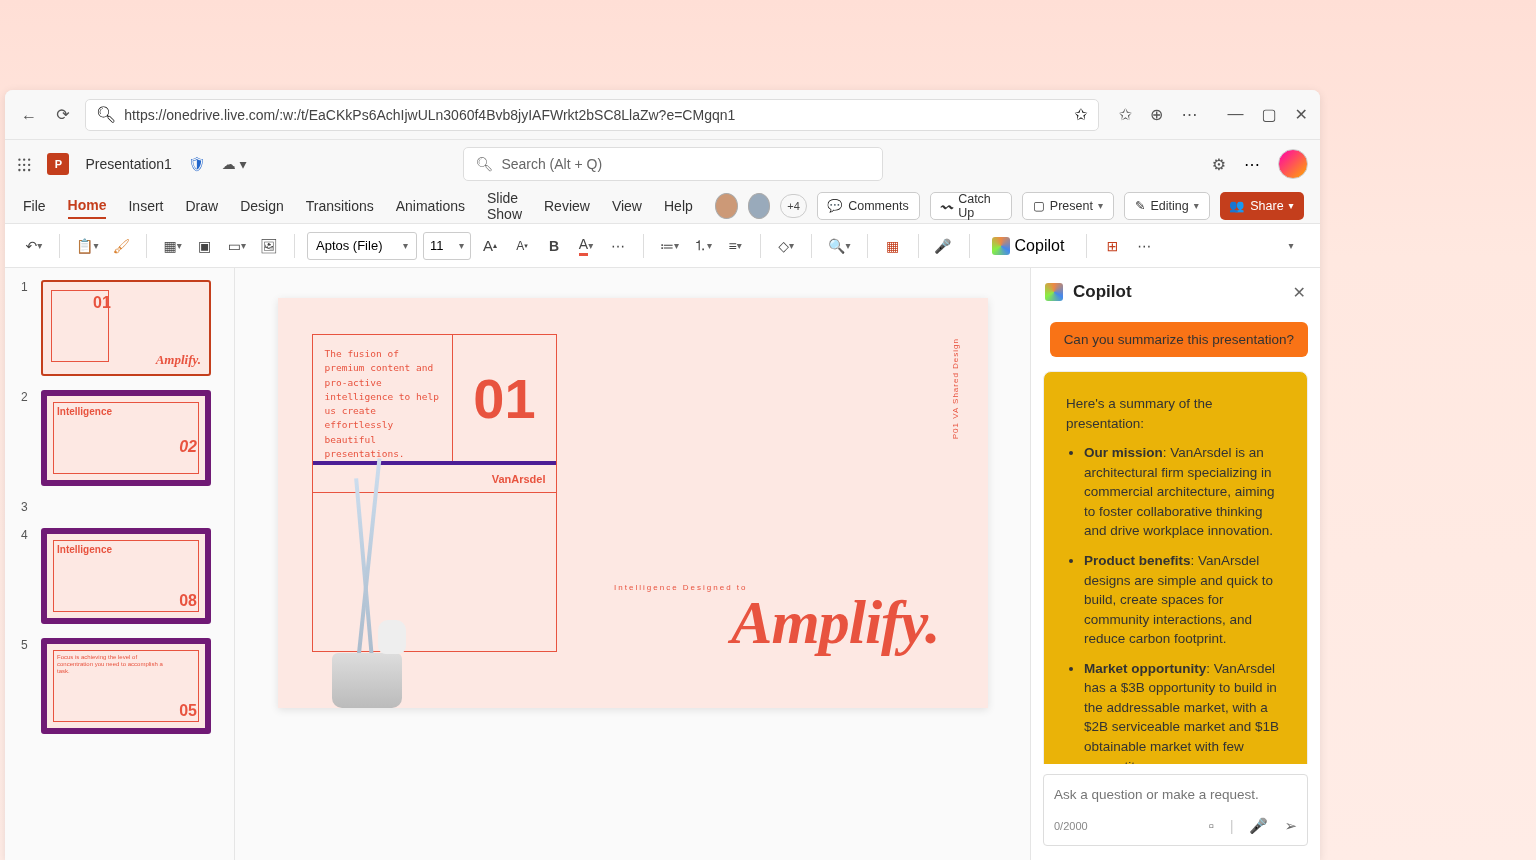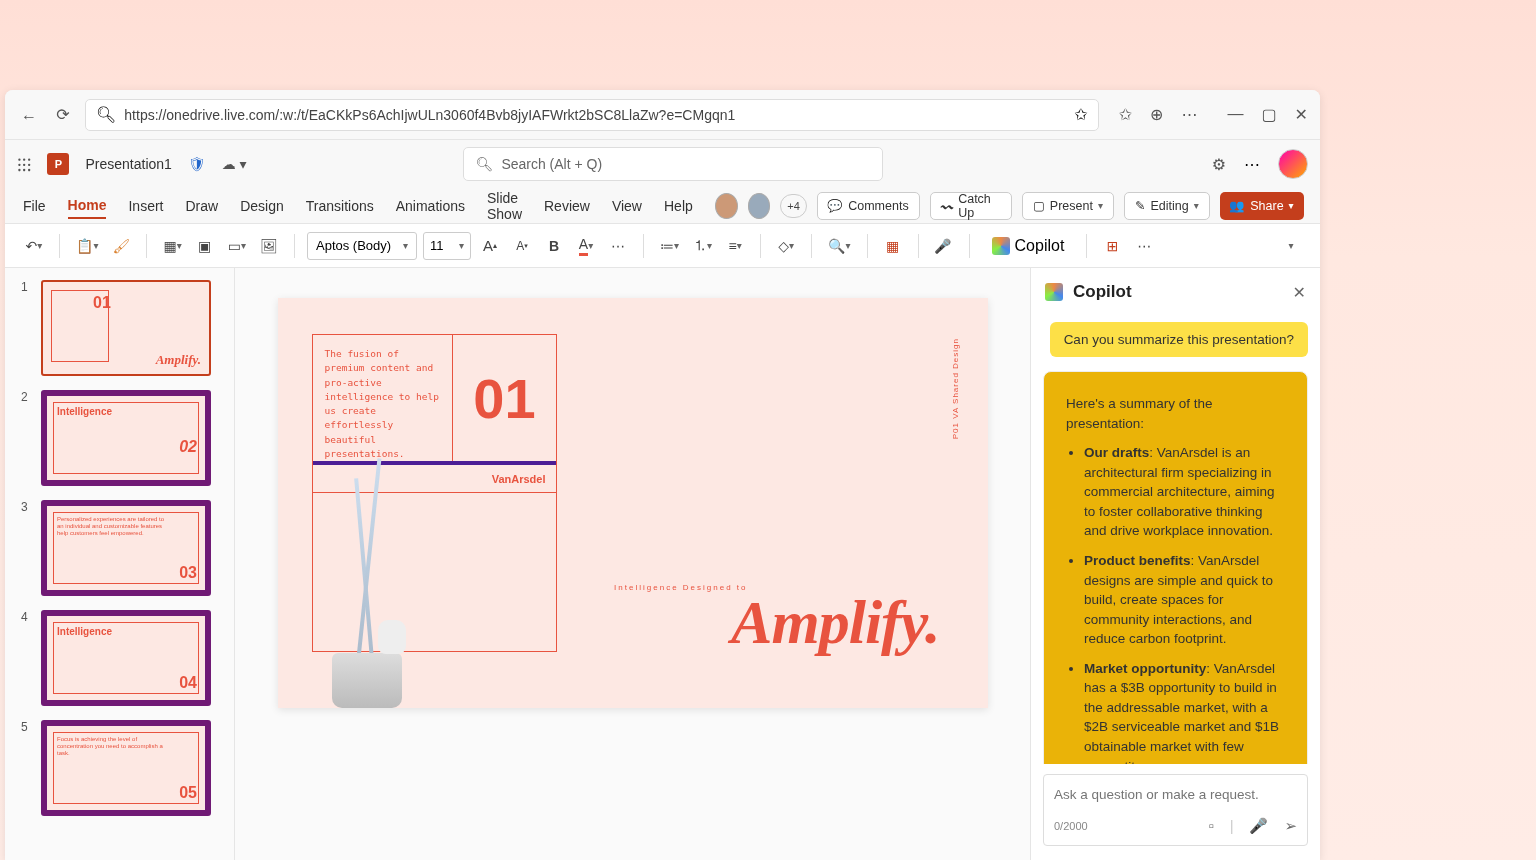--- a/index.html
+++ b/index.html
@@ -73,21 +73,21 @@
 .amplify { position: absolute; right: 48px; bottom: 50px; font-family: Georgia, serif; font-size: 62px; font-weight: bold; color: #e8533f; font-style: italic; letter-spacing: -1px; }
 .subtitle { position: absolute; right: 240px; bottom: 116px; font-size: 8px; color: #e8533f; letter-spacing: 2px; }
 .side-label { position: absolute; right: 28px; top: 40px; font-size: 8px; color: #e8533f; writing-mode: vertical-rl; transform: rotate(180deg); letter-spacing: 1px; }
 
 
 .copilot-panel { width: 290px; background: #fff; display: flex; flex-direction: column; border-left: 1px solid #e5e5e5; }
 .cp-header { height: 48px; display: flex; align-items: center; padding: 0 14px; gap: 10px; }
 .cp-title { font-size: 17px; font-weight: 600; color: #222; }
 .cp-close { margin-left: auto; color: #666; cursor: pointer; font-size: 16px; }
 .cp-body { flex: 1; padding: 0 12px; overflow-y: auto; font-size: 13.5px; color: #333; }
-.cp-user-msg { background: #fde047; color: #333; padding: 10px 14px; border-radius: 6px; margin: 6px 0 14px auto; width: fit-content; max-width: 100%; }
+.cp-user-msg { background: #f97316; color: #333; padding: 10px 14px; border-radius: 6px; margin: 6px 0 14px auto; width: fit-content; max-width: 100%; }
 .cp-response { background: #eab308; border: 1px solid #eee; border-radius: 8px; padding: 22px; line-height: 1.45; }
 .cp-response ul { padding-left: 18px; margin-top: 10px; }
 .cp-response li { margin-bottom: 10px; }
 .cp-response b { font-weight: 600; }
 .cp-input-area { padding: 10px 12px 14px; }
 .cp-input-box { border: 1px solid #ddd; border-radius: 4px; padding: 10px; }
 .cp-input-box input { width: 100%; border: none; outline: none; font-size: 13.5px; color: #444; }
 .cp-input-footer { display: flex; align-items: center; margin-top: 14px; font-size: 11px; color: #888; }
 .cp-input-icons { margin-left: auto; display: flex; gap: 16px; color: #666; font-size: 15px; }
 .chev { font-size: 10px; color: #666; }
@@ -163,21 +163,21 @@
     <div class="tb-sep"></div>
     <div class="tb-btn">📋 <span class="chev">▾</span></div>
     <div class="tb-btn" style="color:#d97f2c">🖌</div>
     <div class="tb-sep"></div>
     <div class="tb-btn">▦ <span class="chev">▾</span></div>
     <div class="tb-btn">▣</div>
     <div class="tb-btn">▭ <span class="chev">▾</span></div>
     <div class="tb-btn">🖼</div>
     <div class="tb-sep"></div>
     <div class="font-select">
-        <span>Aptos (Body)</span>
+        <span>Aptos (File)</span>
         <span class="chev">▾</span>
       </div>
     <div class="size-select">
         <span>11</span>
         <span class="chev">▾</span>
       </div>
     <div class="tb-btn" style="font-size:15px">A<sup style="font-size:8px">▴</sup></div>
     <div class="tb-btn" style="font-size:12px">A<sup style="font-size:7px">▾</sup></div>
     <div class="tb-btn" style="font-weight:bold">B</div>
     <div class="tb-btn">
@@ -224,32 +224,27 @@
       <div class="thumb-row">
         <div class="thumb-num">2</div>
         <div class="thumb">
           <div class="thumb-border" style="left:6px;top:6px;right:6px;bottom:6px;width:auto;"></div>
           <div class="thumb-title" style="left:10px;top:10px;">Intelligence</div>
           <div class="thumb-big-num" style="bottom:24px;right:8px;top:auto;font-style:italic;">02</div>
         </div>
       </div>
       <div class="thumb-row">
         <div class="thumb-num">3</div>
-        <div class="thumb">
-          <div class="thumb-border" style="left:6px;top:6px;right:6px;bottom:6px;width:auto;"></div>
-          <div class="thumb-body" style="left:10px;top:10px;width:110px;">Personalized experiences are tailored to an individual and customizable features help customers feel empowered.</div>
-          <div class="thumb-big-num" style="bottom:8px;right:8px;top:auto;">03</div>
-        </div>
       </div>
       <div class="thumb-row">
         <div class="thumb-num">4</div>
         <div class="thumb">
           <div class="thumb-border" style="left:6px;top:6px;right:6px;bottom:6px;width:auto;"></div>
           <div class="thumb-title" style="left:10px;top:10px;">Intelligence</div>
-          <div class="thumb-big-num" style="bottom:8px;right:8px;top:auto;">04</div>
+          <div class="thumb-big-num" style="bottom:8px;right:8px;top:auto;">08</div>
         </div>
       </div>
       <div class="thumb-row">
         <div class="thumb-num">5</div>
         <div class="thumb">
           <div class="thumb-border" style="left:6px;top:6px;right:6px;bottom:6px;width:auto;"></div>
           <div class="thumb-body" style="left:10px;top:10px;width:110px;">Focus is achieving the level of concentration you need to accomplish a task.</div>
           <div class="thumb-big-num" style="bottom:8px;right:8px;top:auto;">05</div>
         </div>
       </div>
@@ -280,21 +275,21 @@
       <div class="cp-header">
         <div class="copilot-logo"></div>
         <span class="cp-title">Copilot</span>
         <span class="cp-close">✕</span>
       </div>
       <div class="cp-body">
         <div class="cp-user-msg">Can you summarize this presentation?</div>
         <div class="cp-response">
           <div>Here's a summary of the presentation:</div>
           <ul>
-            <li><b>Our drafts</b><span>: VanArsdel is an architectural firm specializing in commercial architecture, aiming to foster collaborative thinking and drive workplace innovation.</span></li>
+            <li><b>Our mission</b><span>: VanArsdel is an architectural firm specializing in commercial architecture, aiming to foster collaborative thinking and drive workplace innovation.</span></li>
             <li><b>Product benefits</b><span>: VanArsdel designs are simple and quick to build, create spaces for community interactions, and reduce carbon footprint.</span></li>
             <li><b>Market opportunity</b><span>: VanArsdel has a $3B opportunity to build in the addressable market, with a $2B serviceable market and $1B obtainable market with few competitors.</span></li>
             <li><b>Growth strategy</b><span>: VanArsdel plans to roll out drafts to local companies</span></li>
           </ul>
         </div>
       </div>
       <div class="cp-input-area">
         <div class="cp-input-box">
           <input placeholder="Ask a question or make a request." style="">
           <div class="cp-input-footer">

